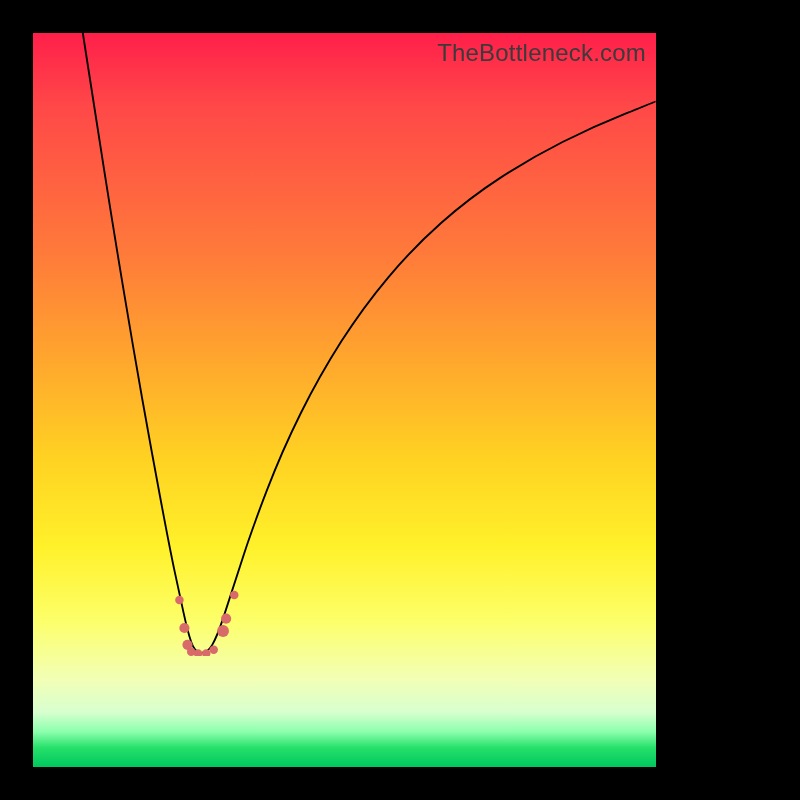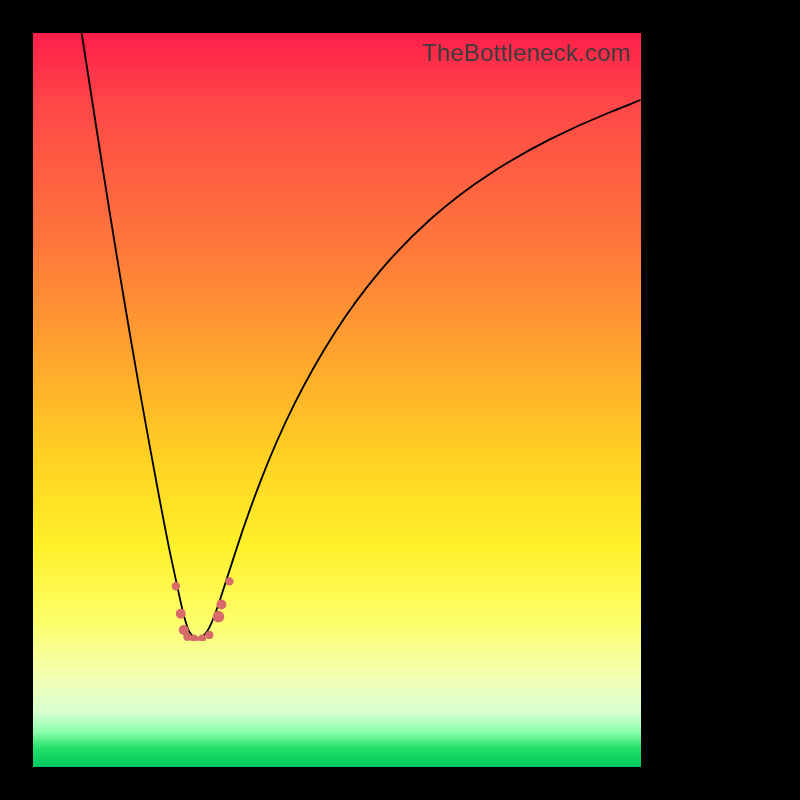--- a/index.html
+++ b/index.html
@@ -31,20 +31,21 @@
       #ffa82d 45%,
       #ffd222 58%,
       #fff12a 70%,
       #fdff69 80%,
       #f2ffb5 88%,
       #d8ffcf 92.5%,
       #8cffad 95.2%,
       #25e06a 97.4%,
       #00c85e 100%
     );
+    padding-left: 15px;
   }
   .watermark {
     position: absolute;
     top: 6px;
     right: 10px;
     font-size: 24px;
     color: #3b3b3b;
     font-weight: 400;
     letter-spacing: 0.2px;
     user-select: none;

